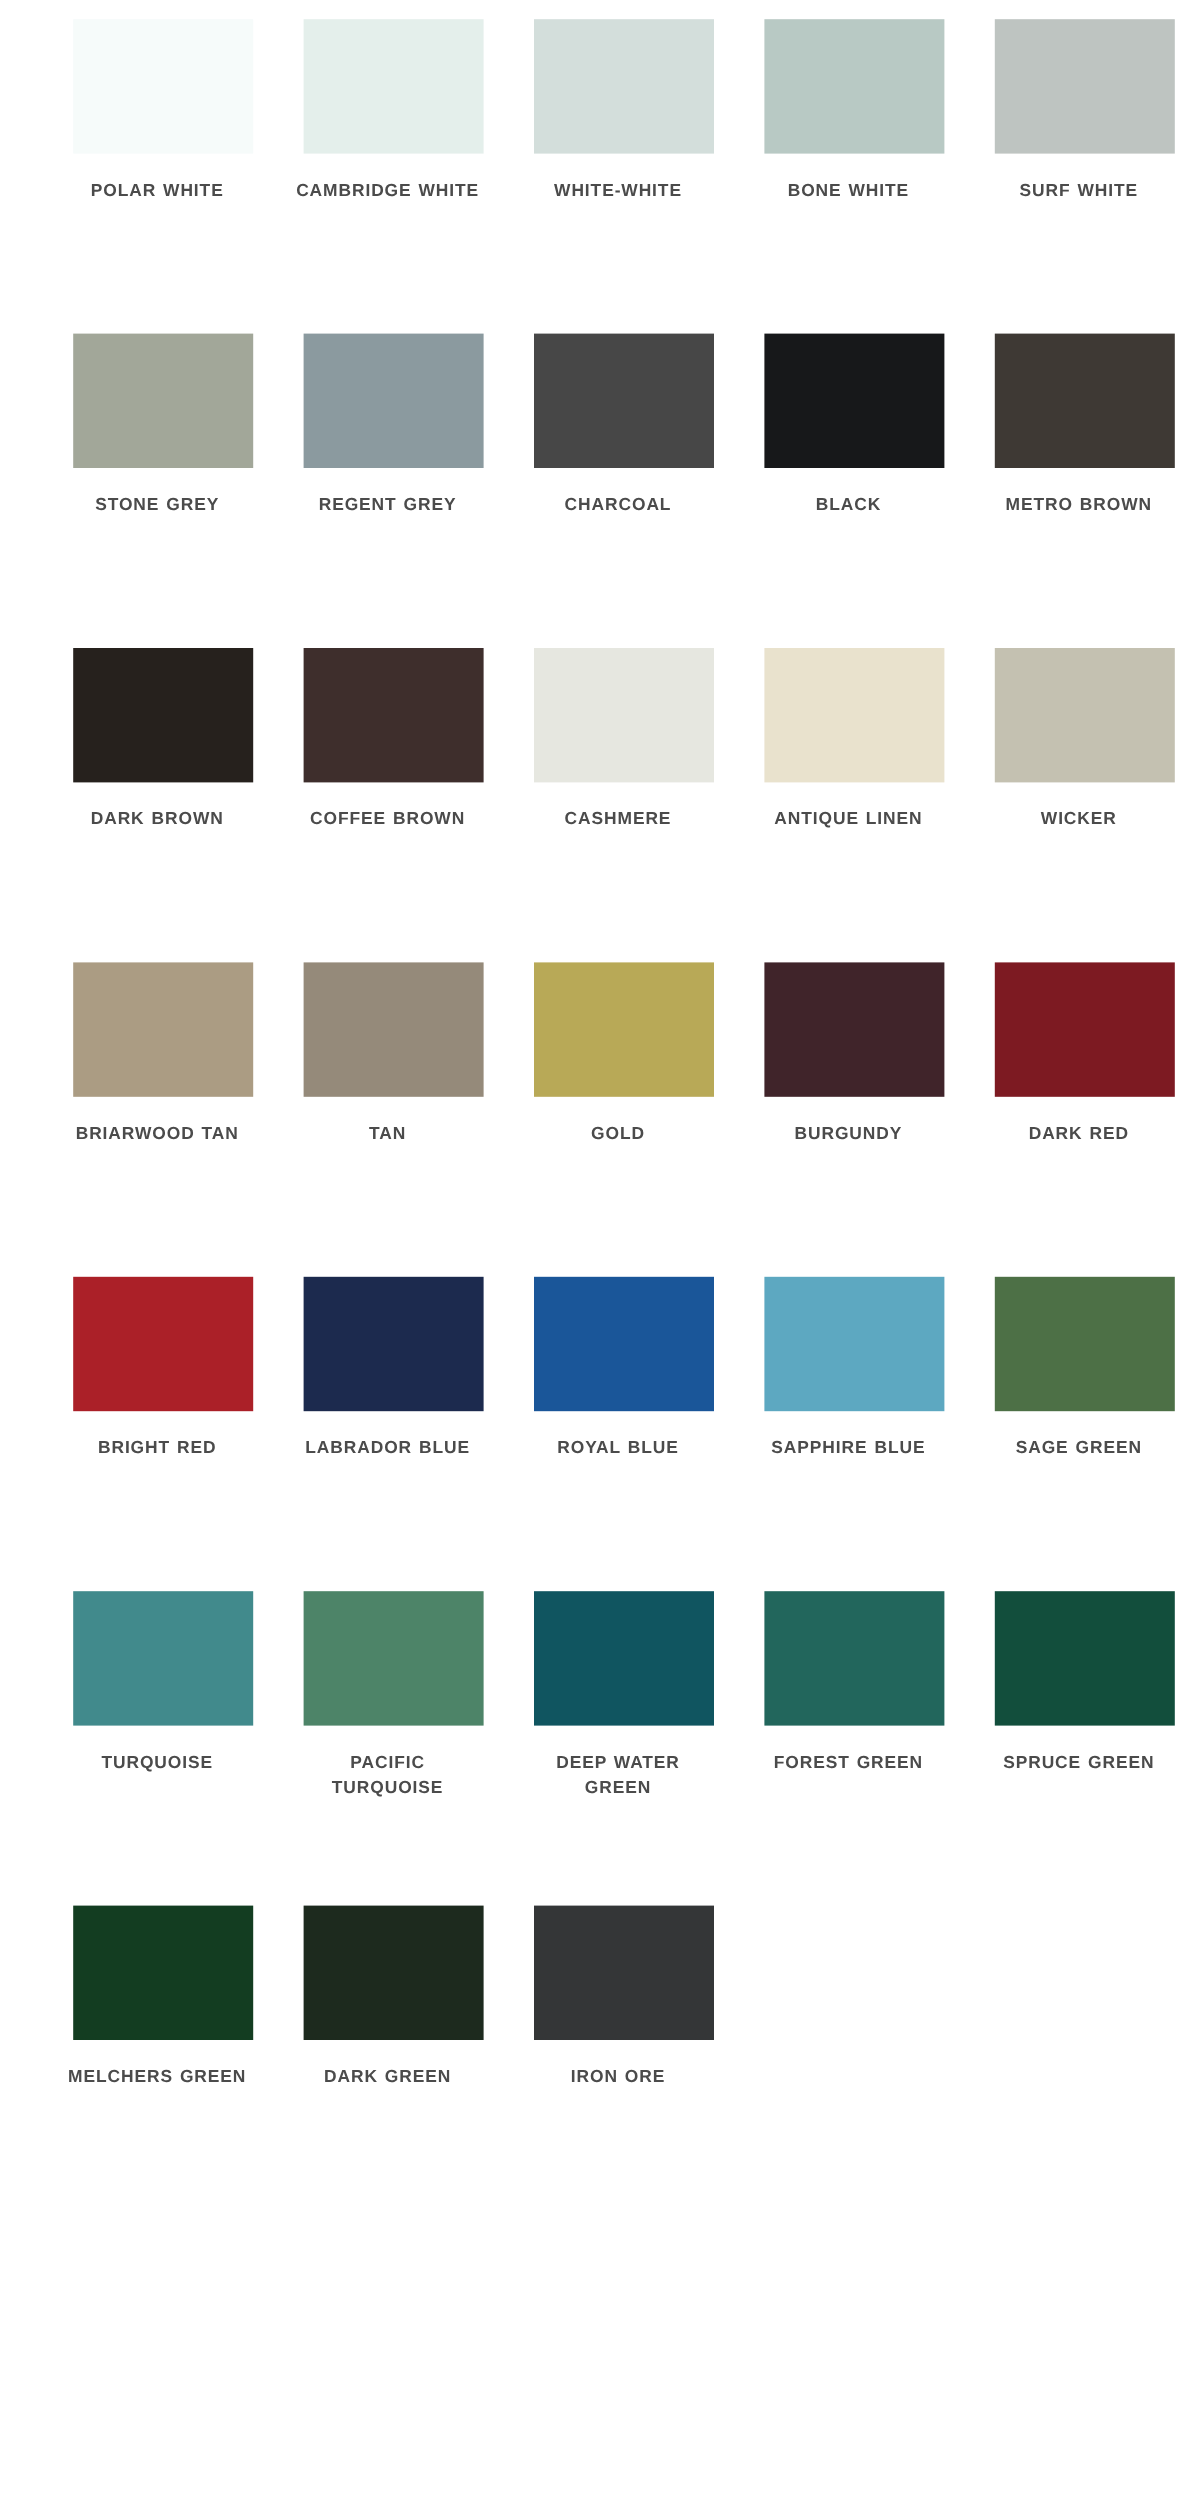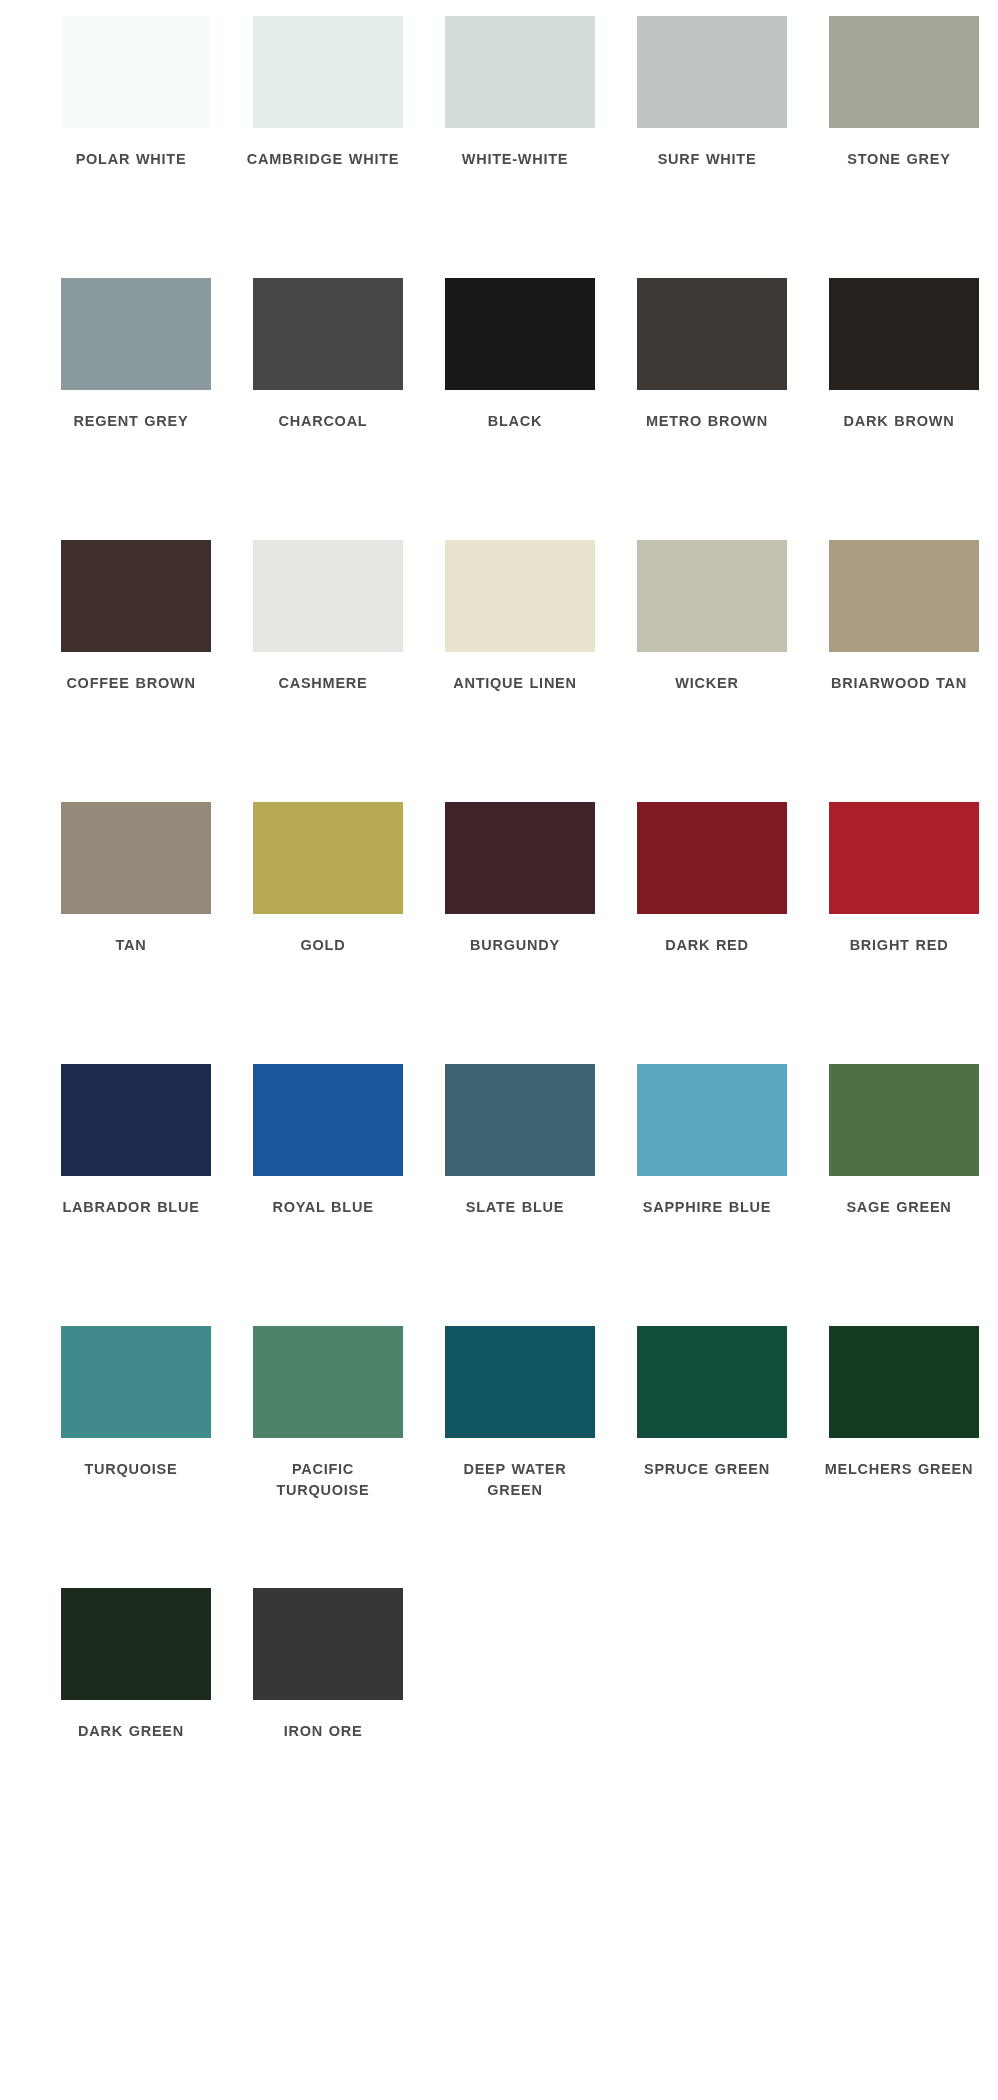--- a/index.html
+++ b/index.html
@@ -79,20 +79,24 @@
       </div>
       <div class="swatch-cell">
         <div class="swatch-chip" style="background-color: rgb(228, 239, 235);"></div>
         <div class="swatch-label">CAMBRIDGE WHITE</div>
       </div>
       <div class="swatch-cell">
         <div class="swatch-chip" style="background-color: rgb(211, 222, 219);"></div>
         <div class="swatch-label">WHITE-WHITE</div>
       </div>
       <div class="swatch-cell">
+        <div class="swatch-chip" style="background-color: rgb(184, 201, 196);"></div>
+        <div class="swatch-label">BONE WHITE</div>
+      </div>
+      <div class="swatch-cell">
         <div class="swatch-chip" style="background-color: rgb(190, 196, 193);"></div>
         <div class="swatch-label">SURF WHITE</div>
       </div>
       <div class="swatch-cell">
         <div class="swatch-chip" style="background-color: rgb(162, 167, 153);"></div>
         <div class="swatch-label">STONE GREY</div>
       </div>
       <div class="swatch-cell">
         <div class="swatch-chip" style="background-color: rgb(139, 154, 159);"></div>
         <div class="swatch-label">REGENT GREY</div>
@@ -155,42 +159,42 @@
       </div>
       <div class="swatch-cell">
         <div class="swatch-chip" style="background-color: rgb(28, 42, 78);"></div>
         <div class="swatch-label">LABRADOR BLUE</div>
       </div>
       <div class="swatch-cell">
         <div class="swatch-chip" style="background-color: rgb(26, 86, 153);"></div>
         <div class="swatch-label">ROYAL BLUE</div>
       </div>
       <div class="swatch-cell">
-        <div class="swatch-chip" style="background-color: rgb(60, 99, 112);"></div>
-        <div class="swatch-label">SLATE BLUE</div>
-      </div>
-      <div class="swatch-cell">
         <div class="swatch-chip" style="background-color: rgb(93, 168, 193);"></div>
         <div class="swatch-label">SAPPHIRE BLUE</div>
       </div>
       <div class="swatch-cell">
         <div class="swatch-chip" style="background-color: rgb(77, 112, 70);"></div>
         <div class="swatch-label">SAGE GREEN</div>
       </div>
       <div class="swatch-cell">
         <div class="swatch-chip" style="background-color: rgb(65, 138, 140);"></div>
         <div class="swatch-label">TURQUOISE</div>
       </div>
       <div class="swatch-cell">
         <div class="swatch-chip" style="background-color: rgb(77, 132, 104);"></div>
         <div class="swatch-label">PACIFIC TURQUOISE</div>
       </div>
       <div class="swatch-cell">
         <div class="swatch-chip" style="background-color: rgb(16, 85, 96);"></div>
         <div class="swatch-label">DEEP WATER GREEN</div>
+      </div>
+      <div class="swatch-cell">
+        <div class="swatch-chip" style="background-color: rgb(34, 102, 92);"></div>
+        <div class="swatch-label">FOREST GREEN</div>
       </div>
       <div class="swatch-cell">
         <div class="swatch-chip" style="background-color: rgb(18, 78, 60);"></div>
         <div class="swatch-label">SPRUCE GREEN</div>
       </div>
       <div class="swatch-cell">
         <div class="swatch-chip" style="background-color: rgb(19, 61, 33);"></div>
         <div class="swatch-label">MELCHERS GREEN</div>
       </div>
       <div class="swatch-cell">

